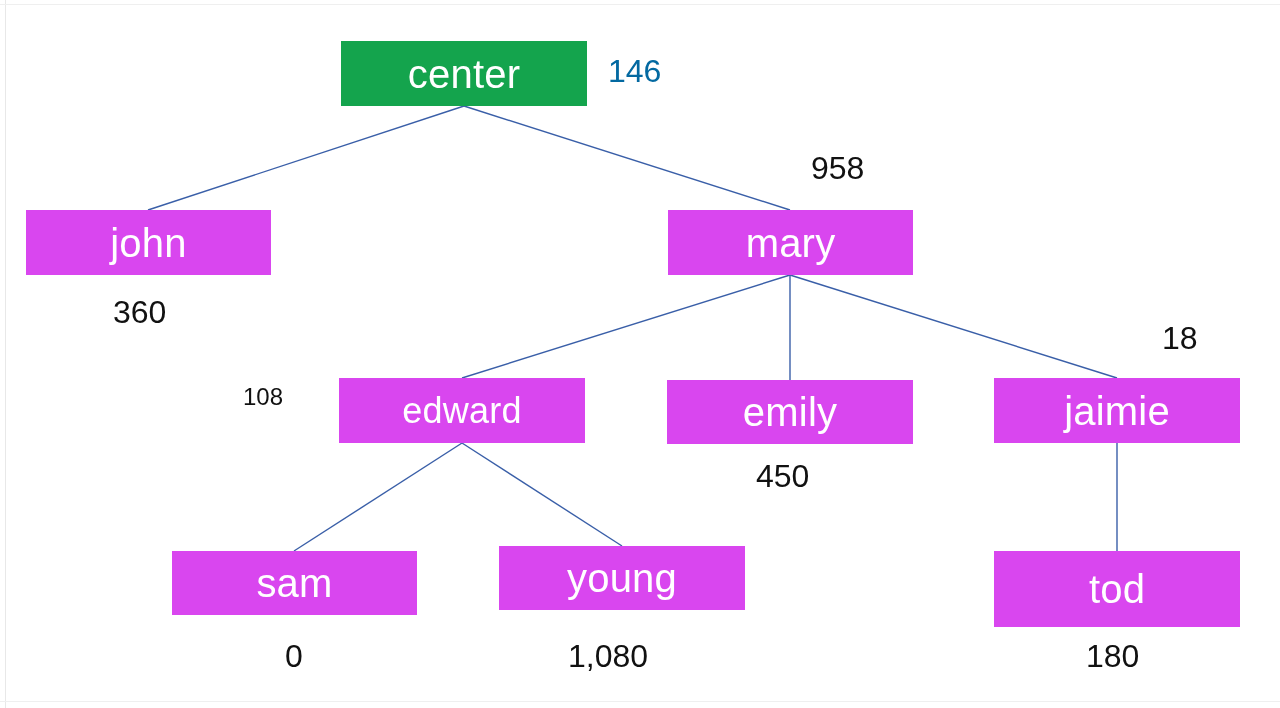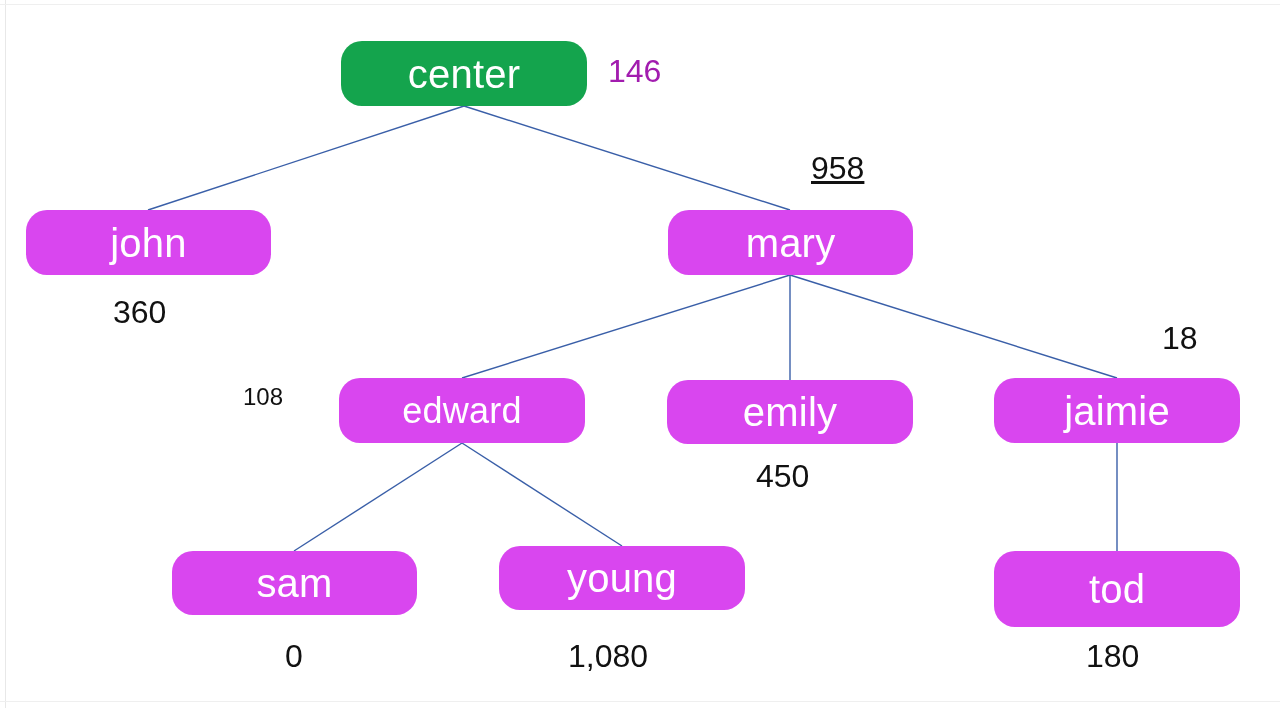--- a/index.html
+++ b/index.html
@@ -46,21 +46,21 @@
   #edges {
     position: absolute;
     left: 0;
     top: 0;
     width: 1280px;
     height: 708px;
   }
   .node {
     position: absolute;
     box-sizing: border-box;
-    border-radius: 21px;
+    border-radius: 0;
     display: flex;
     align-items: center;
     justify-content: center;
     color: #ffffff;
     font-weight: 400;
     letter-spacing: 0.2px;
     line-height: 1;
     user-select: none;
   }
   .node-blue { background: #d946ef; }
@@ -70,21 +70,21 @@
     white-space: nowrap;
   }
   .weight {
     position: absolute;
     color: #111111;
     font-weight: 400;
     white-space: nowrap;
     line-height: 1;
     user-select: none;
   }
-  .weight-red { color: #a21caf; }
+  .weight-red { color: #0369a1; }
 </style>
 </head>
 <body>
 
 <div id="canvas">
 
   <div class="edge-strip-left"></div>
   <div class="edge-strip-top"></div>
   <div class="edge-strip-bottom"></div>
 
@@ -124,21 +124,21 @@
       <div class="node node-blue" style="left: 499px; top: 546px; width: 246px; height: 64px; font-size: 40px;">
         <span class="node-label">young</span>
       </div>
       <div class="node node-blue" style="left: 994px; top: 551px; width: 246px; height: 76px; font-size: 40px;">
         <span class="node-label">tod</span>
       </div>
     </div>
   <div id="weights-layer">
       <div class="weight weight-red" style="left: 608px; top: 55px; font-size: 32px;">146</div>
       <div class="weight" style="left: 113px; top: 296px; font-size: 32px;">360</div>
-      <div class="weight" style="left: 811px; top: 152px; font-size: 32px; text-decoration: underline;">958</div>
+      <div class="weight" style="left: 811px; top: 152px; font-size: 32px;">958</div>
       <div class="weight" style="left: 243px; top: 385px; font-size: 24px;">108</div>
       <div class="weight" style="left: 756px; top: 460px; font-size: 32px;">450</div>
       <div class="weight" style="left: 1162px; top: 322px; font-size: 32px;">18</div>
       <div class="weight" style="left: 285px; top: 640px; font-size: 32px;">0</div>
       <div class="weight" style="left: 568px; top: 640px; font-size: 32px;">1,080</div>
       <div class="weight" style="left: 1086px; top: 640px; font-size: 32px;">180</div>
     </div>
 
 </div>
 

